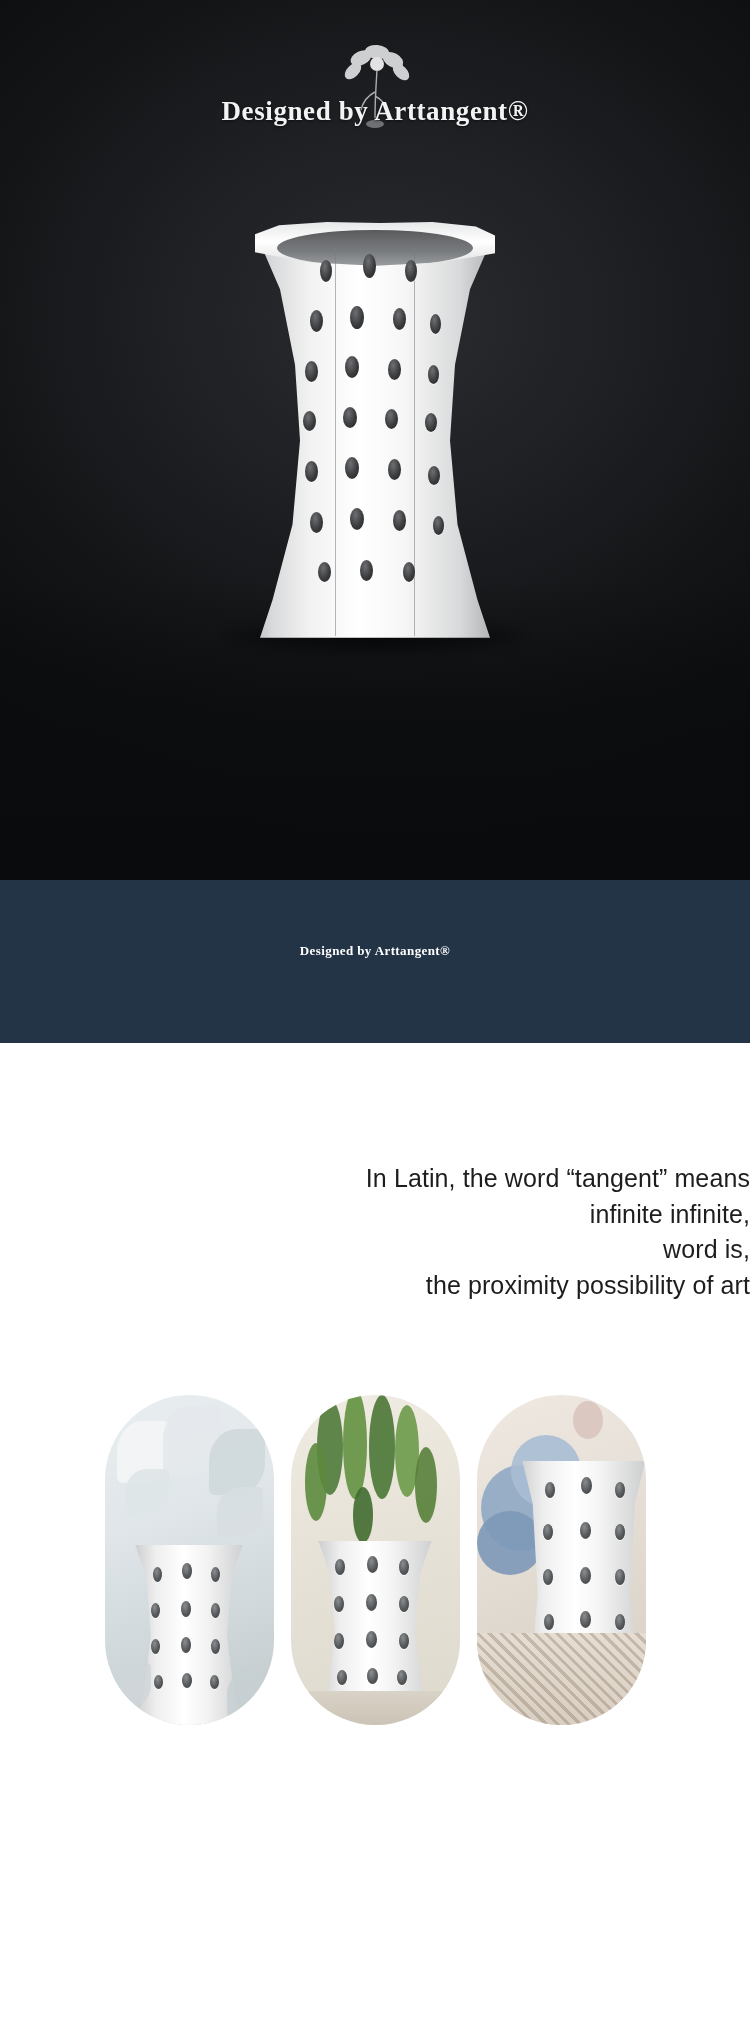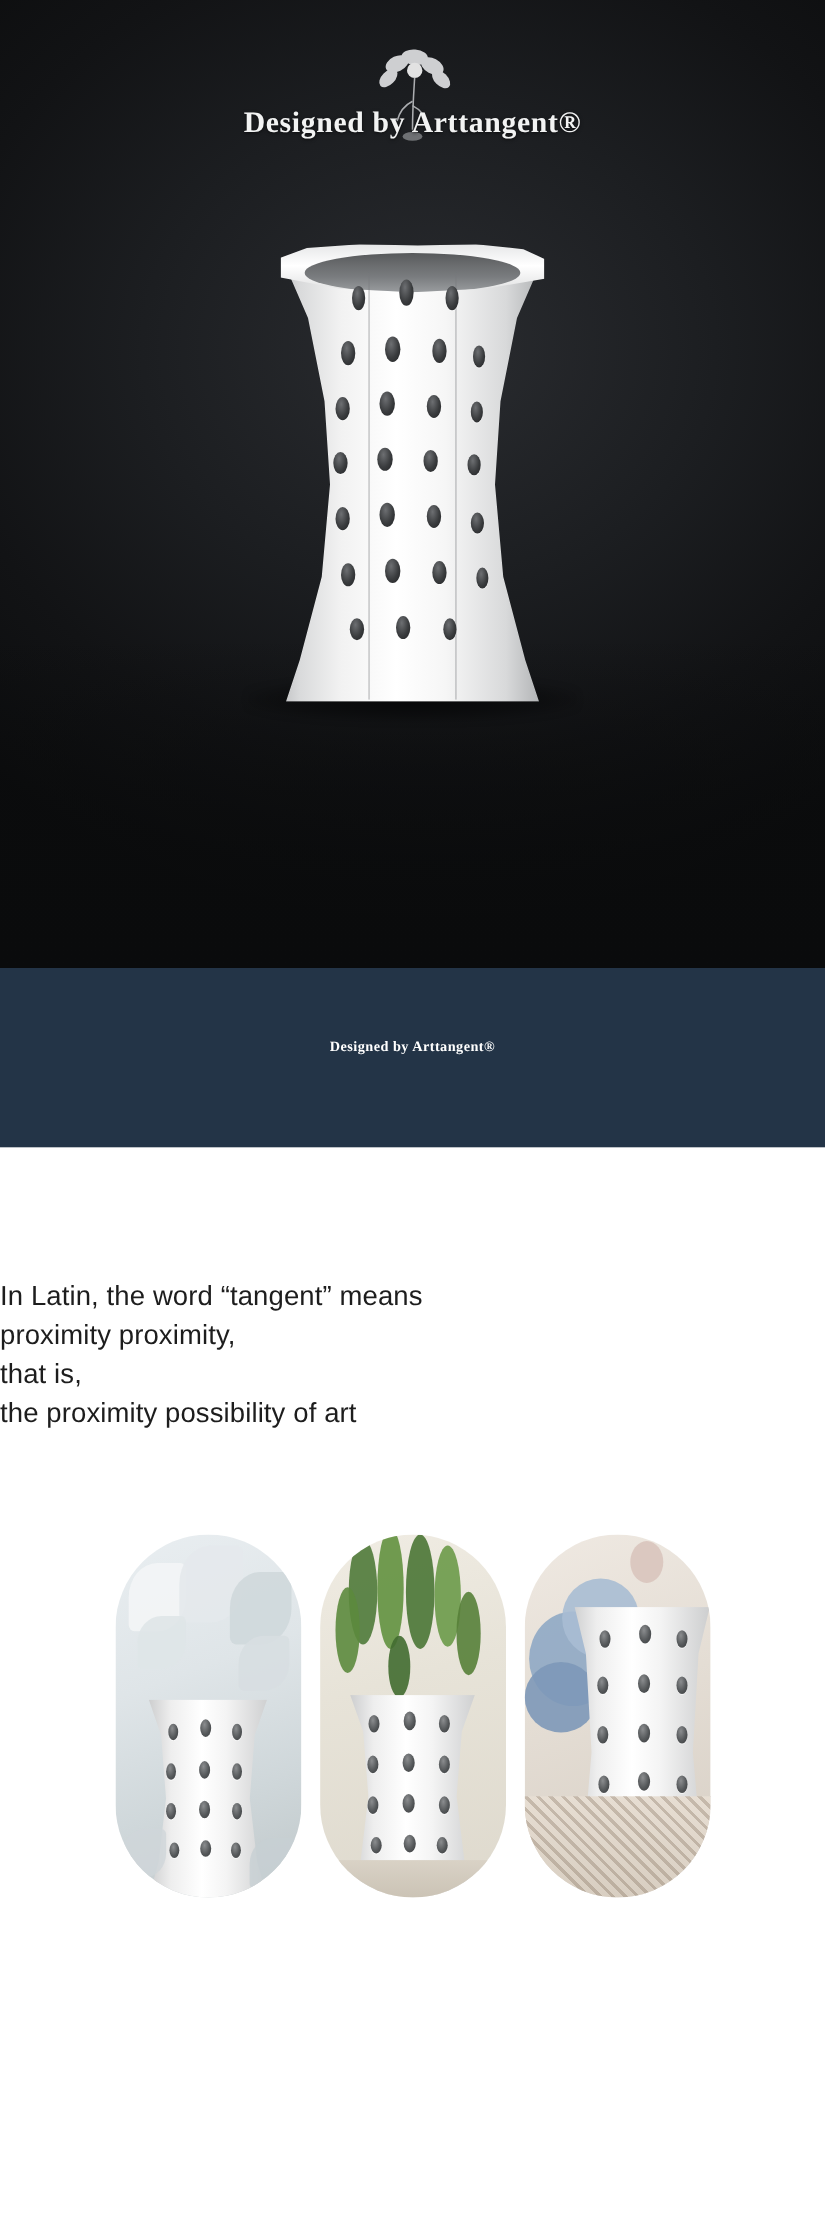--- a/index.html
+++ b/index.html
@@ -149,21 +149,21 @@
     font-size: 14.5px;
     letter-spacing: .2px;
     font-weight: 400;
     white-space: nowrap;
   }
 
   
   .quote {
     width: 750px;
     padding: 118px 0 92px;
-    text-align: left;
+    text-align: right;
     background: #ffffff;
   }
   .quote p {
     color: #1d1d1d;
     font-size: 25px;
     line-height: 1.42;
     font-weight: 400;
     letter-spacing: .1px;
   }
 
@@ -285,22 +285,22 @@
       </div>
     </div>
   </section>
 
   <section class="banner">
     <div class="banner-brand">Designed by Arttangent®</div>
   </section>
 
   <section class="quote">
     <p>In Latin, the word “tangent” means</p>
-    <p>proximity proximity,</p>
-    <p>that is,</p>
+    <p>infinite infinite,</p>
+    <p>word is,</p>
     <p>the proximity possibility of art</p>
   </section>
 
   <section class="gallery">
 
     <div class="pill pill-1">
       <div class="sky"></div>
       <div class="leaf" style="left:12px;top:26px;width:52px;height:62px;background:#f3f5f6;"></div>
       <div class="leaf" style="left:58px;top:10px;width:58px;height:70px;background:#e4e9ec;"></div>
       <div class="leaf" style="left:104px;top:34px;width:56px;height:66px;background:#cfd8dc;"></div>

